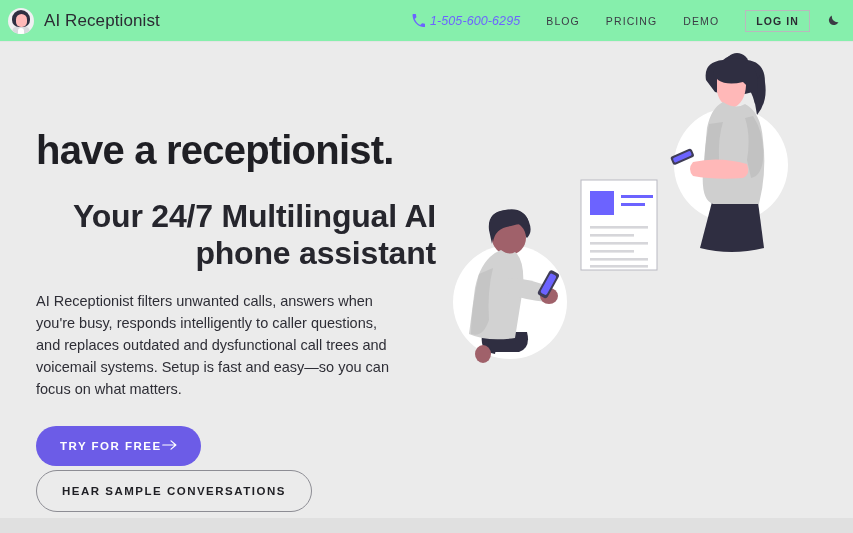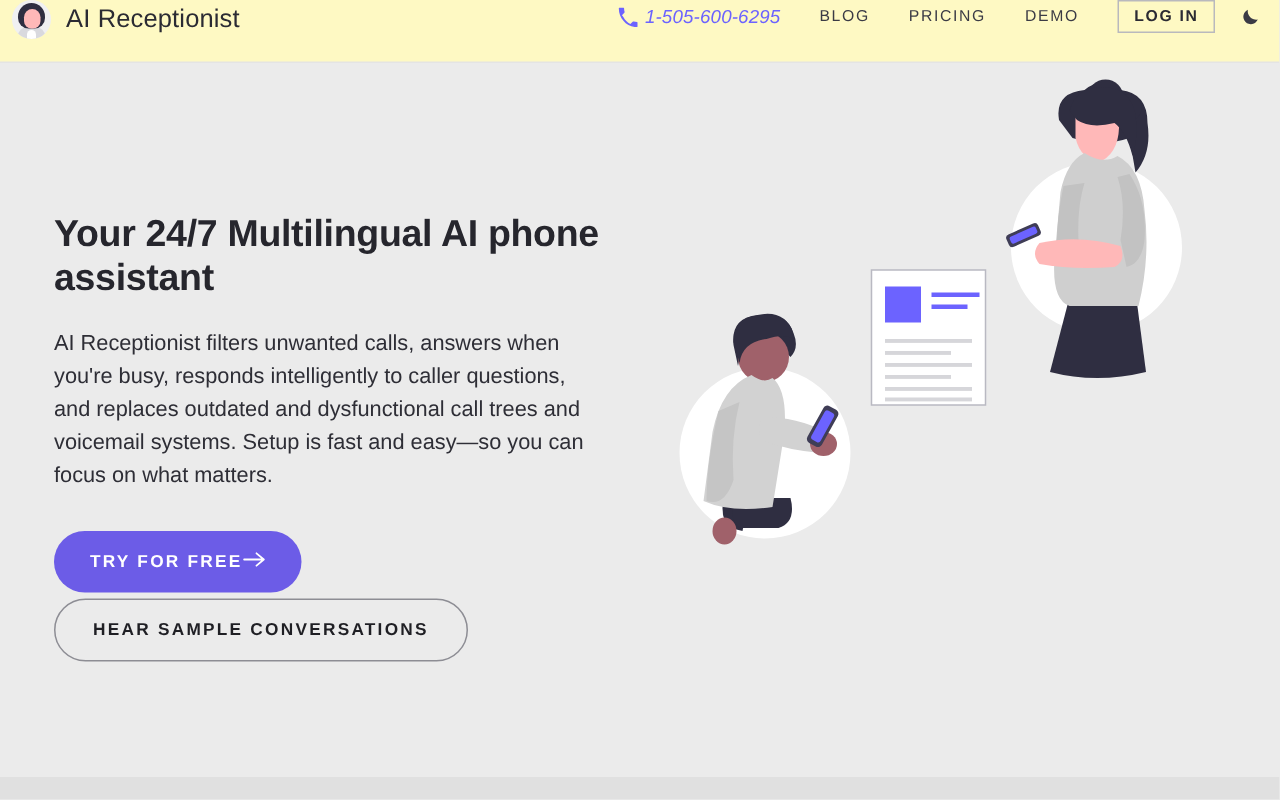--- a/index.html
+++ b/index.html
@@ -7,24 +7,24 @@
     width:853px; height:533px;
     font-family:"Liberation Sans", sans-serif;
     background:#ebebeb;
     overflow:hidden;
   }
 
   
   .header {
     position:relative;
     height:42px;
-    background:#fef9c3;
+    background:#86efac;
     border-bottom:1px solid #e4e4e4;
     display:flex;
-    align-items:flex-start;
+    align-items:center;
     padding:0 12px 0 8px;
   }
   .brand { display:flex; align-items:center; gap:10px; }
   .avatar {
     width:26px; height:26px; border-radius:50%;
     background:#f0f0f2;
     position:relative; overflow:hidden; flex:none;
   }
   .av-hair {
     position:absolute; left:4px; top:2px;
@@ -88,25 +88,26 @@
     left:36px; top:48px;
     width:400px;
   }
   .headline {
     font-size:40px; font-weight:bold;
     line-height:1.0;
     letter-spacing:-0.8px;
     color:#1f1f24;
   }
   .subhead {
-    margin-top:12px;
-    font-size:25px;
+    margin-top:28px;
+    font-size:32px;
     line-height:1.16;
     color:#26262d;
     letter-spacing:-0.2px;
+    text-align:right;
   }
   .body-copy {
     margin-top:18px;
     font-size:14.5px;
     line-height:1.52;
     color:#2e2e36;
     width:360px;
   }
   .cta-wrap { margin-top:26px; }
   .btn-primary {
@@ -175,20 +176,21 @@
       </svg>
     </span>
   </div>
 </div>
 
 <div class="hero">
 
   <div class="hero-copy">
     <h1 class="headline">
       <br>
+      <span>have a receptionist.</span>
     </h1>
 
     <h2 class="subhead">Your 24/7 Multilingual AI phone assistant</h2>
 
     <p class="body-copy">AI Receptionist filters unwanted calls, answers when you're busy, responds intelligently to caller questions, and replaces outdated and dysfunctional call trees and voicemail systems. Setup is fast and easy—so you can focus on what matters.</p>
 
     <div class="cta-wrap">
       <button class="btn-primary">
         <span>TRY FOR FREE</span>
         <span>

